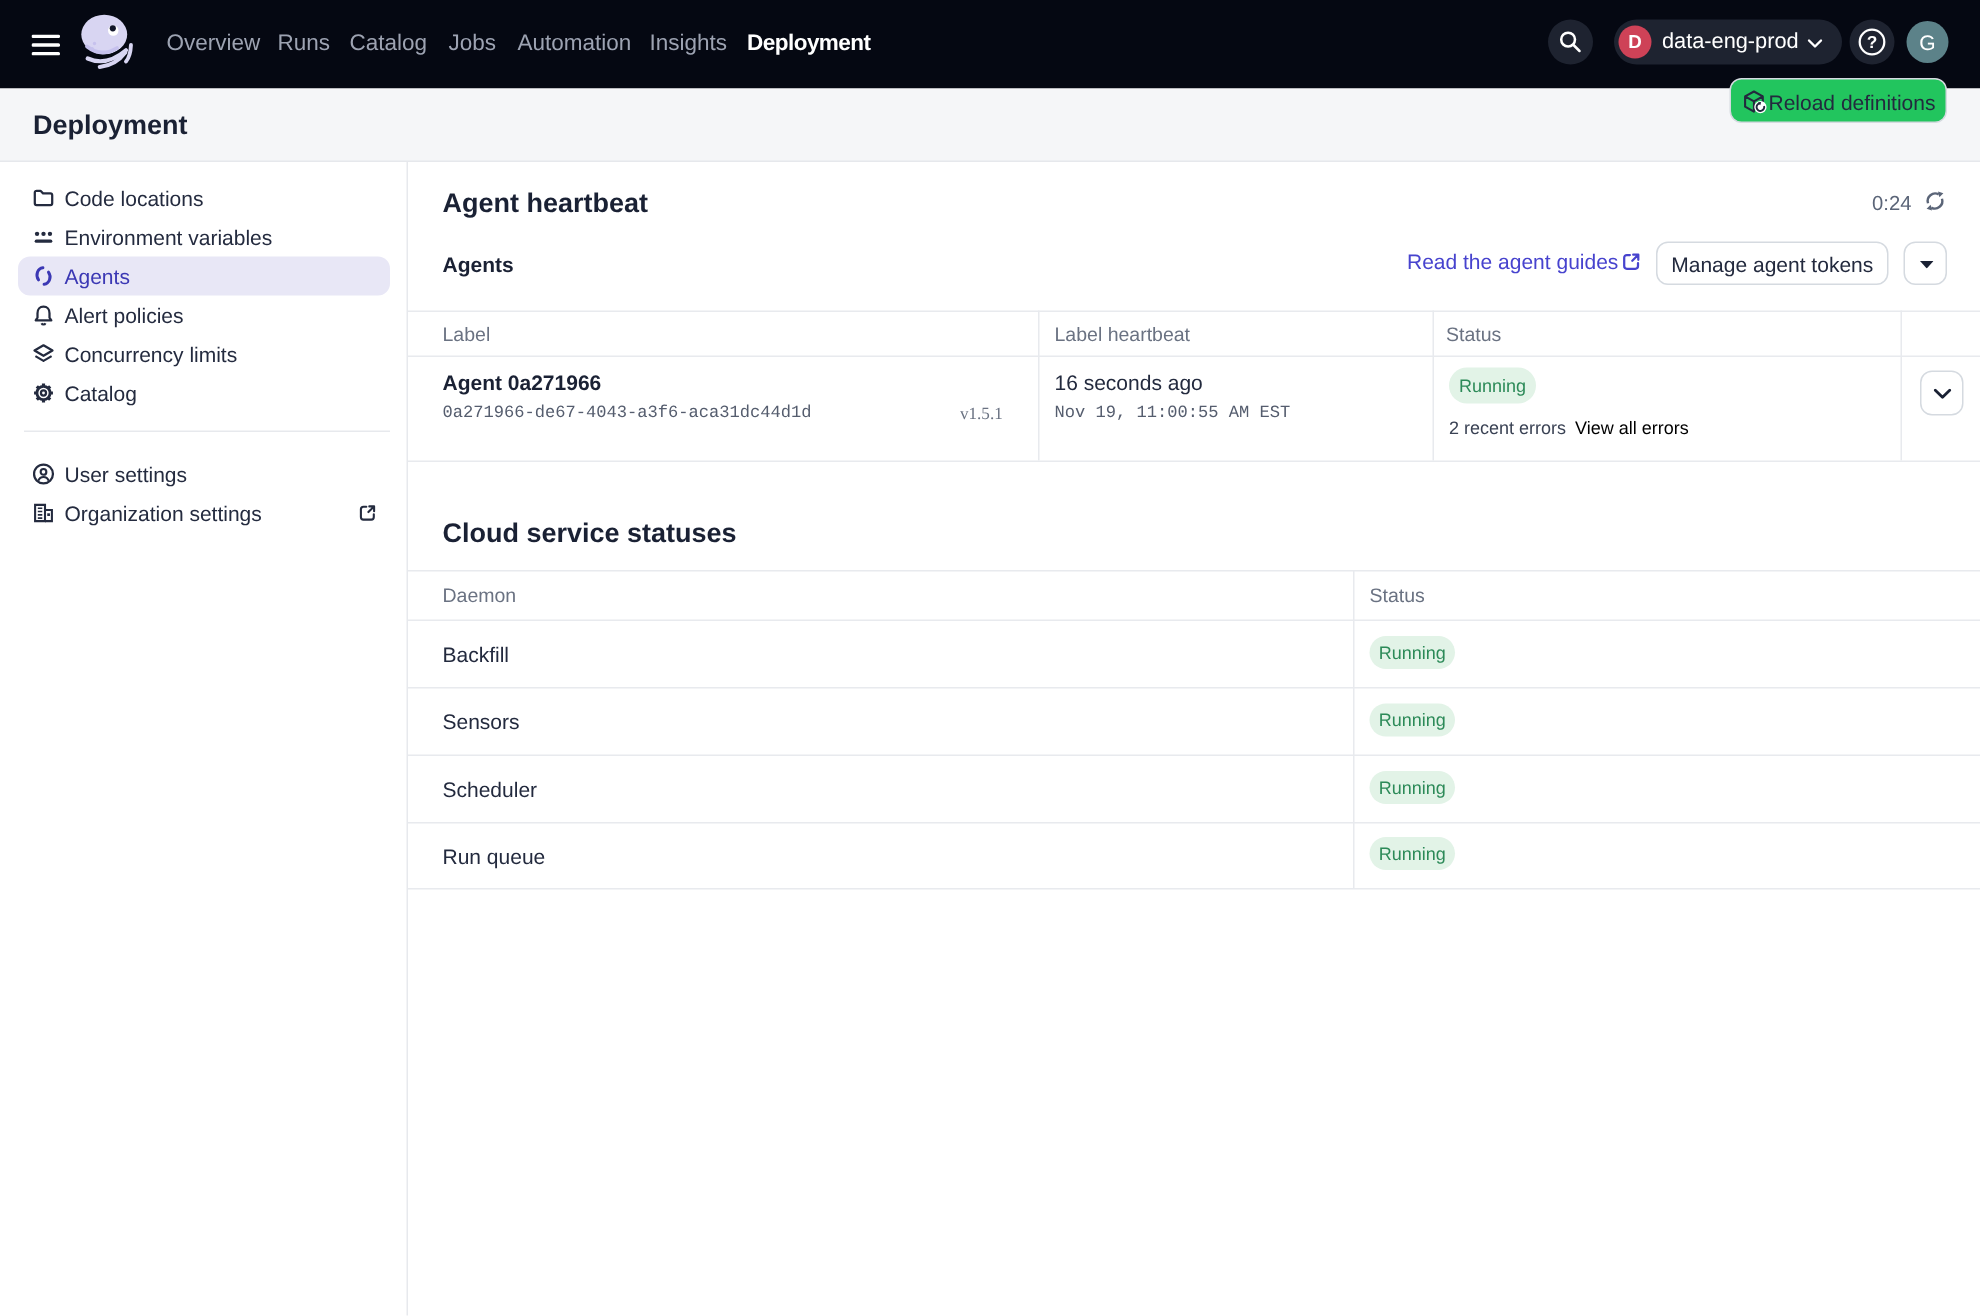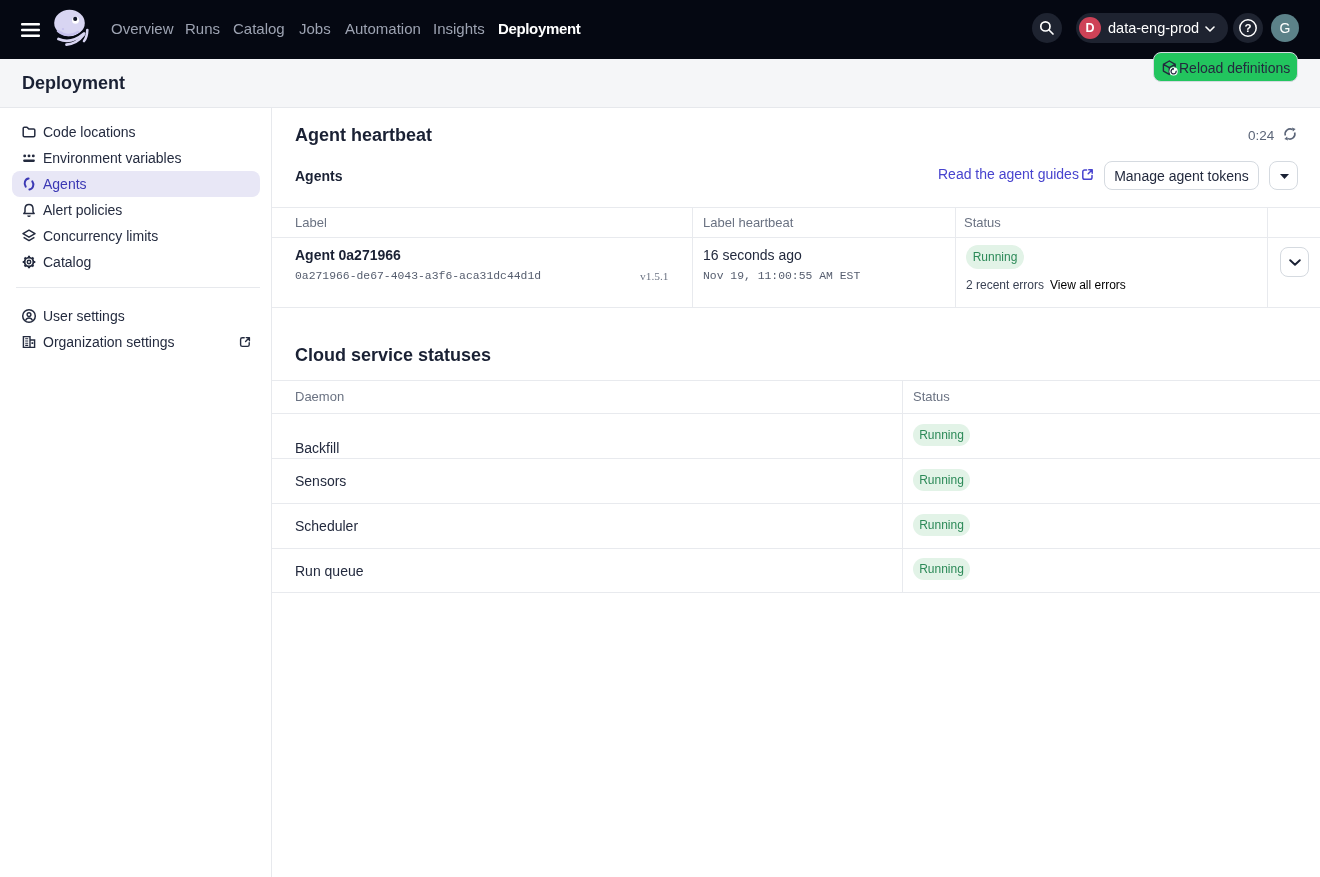--- a/index.html
+++ b/index.html
@@ -219,20 +219,20 @@
 <div class="abs h18" style="left:295px; top:345px;">Cloud service statuses</div>
 <div class="hline" style="left:272px; top:380px; width:1048px;"></div>
 <div class="hline" style="left:272px; top:413px; width:1048px;"></div>
 <div class="hline" style="left:272px; top:458px; width:1048px;"></div>
 <div class="hline" style="left:272px; top:503px; width:1048px;"></div>
 <div class="hline" style="left:272px; top:548px; width:1048px;"></div>
 <div class="hline" style="left:272px; top:592px; width:1048px;"></div>
 <div class="vline" style="left:902px; top:380px; height:212px;"></div>
 <div class="abs gray13" style="left:295px; top:389px;">Daemon</div>
 <div class="abs gray13" style="left:913px; top:389px;">Status</div>
-<div class="abs dark14" style="left:295px; top:440px;text-align:right;">Backfill</div>
+<div class="abs dark14" style="left:295px; top:428px;text-align:right;">Backfill</div>
 <div class="abs dark14" style="left:295px; top:473px;">Sensors</div>
 <div class="abs dark14" style="left:295px; top:518px;">Scheduler</div>
 <div class="abs dark14" style="left:295px; top:563px;">Run queue</div>
 <div class="pill" style="left:913px; top:424px; width:57px; height:22px;">Running</div>
 <div class="pill" style="left:913px; top:469px; width:57px; height:22px;">Running</div>
 <div class="pill" style="left:913px; top:514px; width:57px; height:22px;">Running</div>
 <div class="pill" style="left:913px; top:558px; width:57px; height:22px;">Running</div>
 
 </body></html>

